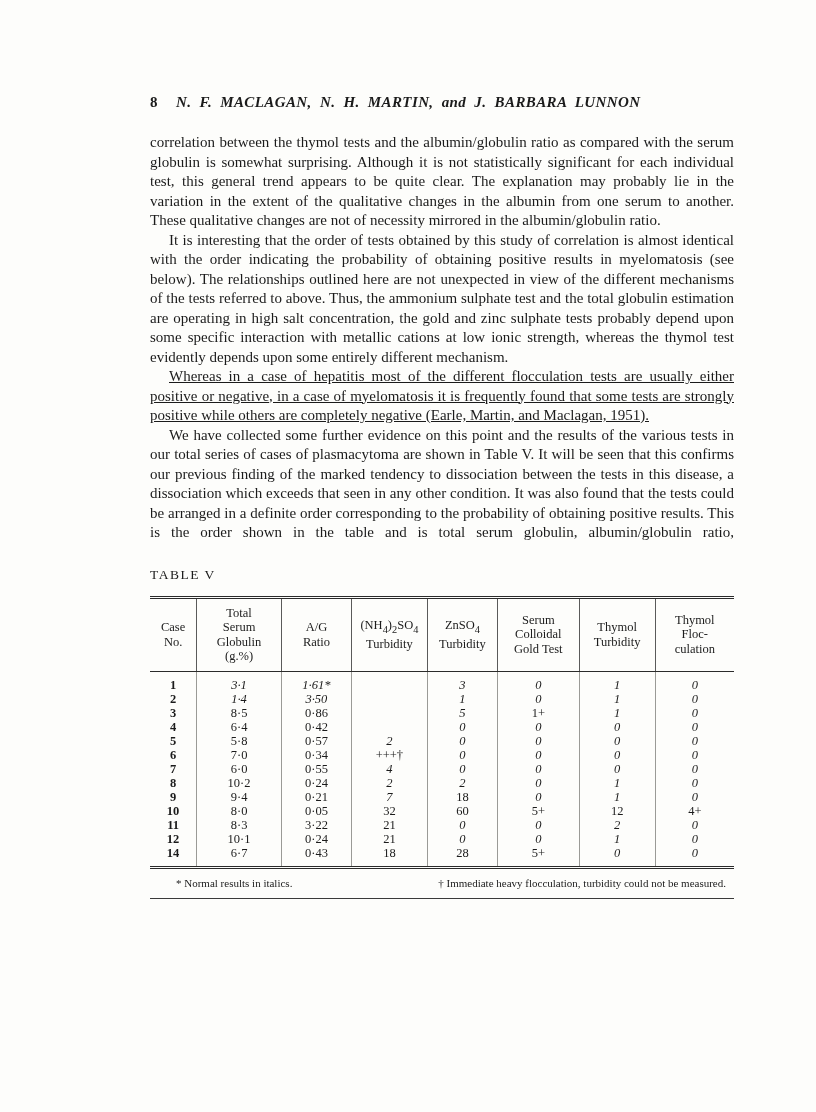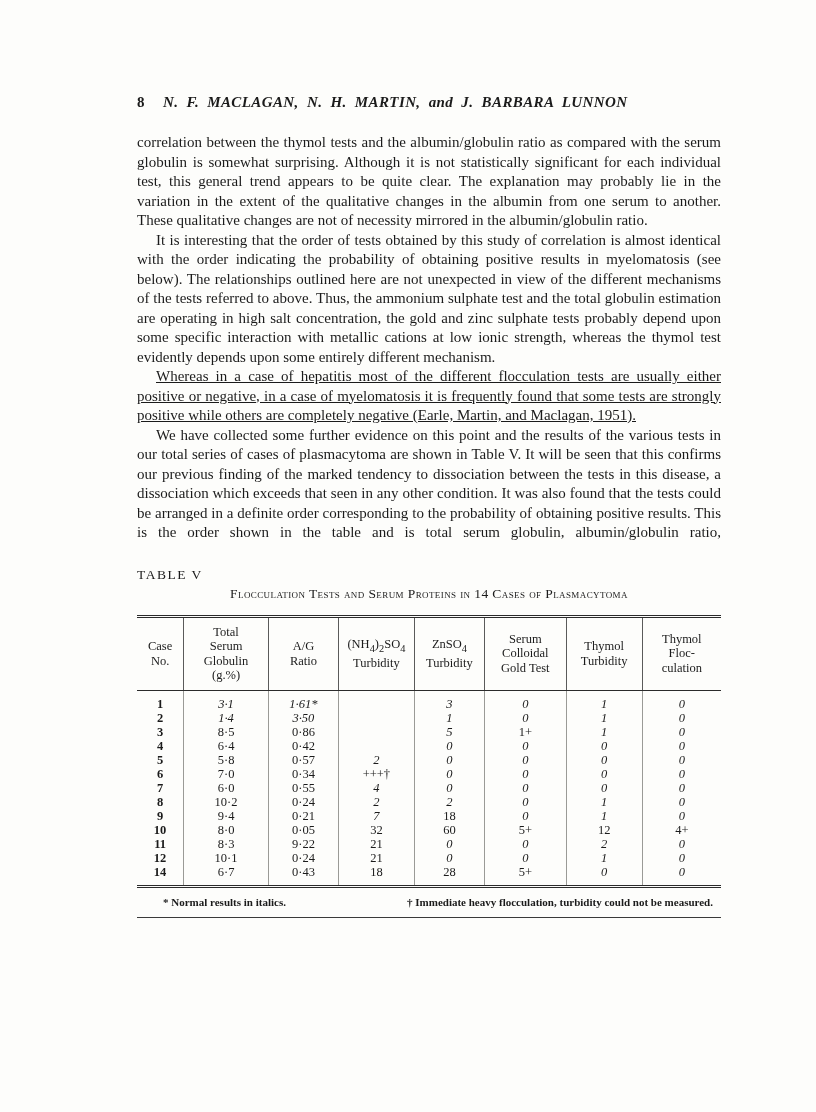--- a/index.html
+++ b/index.html
@@ -9,21 +9,21 @@
     height: 1112px;
     margin: 0 auto;
     background: #fdfdfb;
     color: #1b1b1b;
     font-family: "Liberation Serif", serif;
     overflow: hidden;
     box-sizing: border-box;
   }
   .content {
     position: absolute;
-    left: 137px;
+    left: 150px;
     top: 94px;
     width: 584px;
   }
   .running-head {
     font-size: 15px;
     font-weight: bold;
     font-style: italic;
     letter-spacing: 0.4px;
     word-spacing: 4px;
     white-space: nowrap;
@@ -93,21 +93,21 @@
   table.paper-table td + td { border-left: 1px solid #9a9a96; }
   table.paper-table tbody tr:first-child td { padding-top: 6px; }
   table.paper-table tbody tr:last-child td { padding-bottom: 6px; }
   table.paper-table td.it { font-style: italic; margin-top: 44px; }
   table.paper-table td.case-col { font-weight: bold; }
   .footnotes {
     display: flex;
     justify-content: space-between;
     align-items: baseline;
     font-size: 11px;
-    font-weight: bold;
+    font-weight: normal;
     padding: 8px 8px 9px 26px;
     border-bottom: 1px solid #3a3a3a;
   }
 </style>
 </head>
 <body>
 
 <div class="page">
   <div class="content">
 
@@ -117,21 +117,20 @@
 
     <div class="bodytext">
       <p>correlation between the thymol tests and the albumin/globulin ratio as compared with the serum globulin is somewhat surprising.  Although it is not statistically significant for each individual test, this general trend appears to be quite clear. The explanation may probably lie in the variation in the extent of the qualitative changes in the albumin from one serum to another.  These qualitative changes are not of necessity mirrored in the albumin/globulin ratio.</p>
       <p class="indent">It is interesting that the order of tests obtained by this study of correlation is almost identical with the order indicating the probability of obtaining positive results in myelomatosis (see below).  The relationships outlined here are not unexpected in view of the different mechanisms of the tests referred to above.  Thus, the ammonium sulphate test and the total globulin estimation are operating in high salt concentration, the gold and zinc sulphate tests probably depend upon some specific interaction with metallic cations at low ionic strength, whereas the thymol test evidently depends upon some entirely different mechanism.</p>
       <p style="text-indent:19px;text-decoration:underline;">Whereas in a case of hepatitis most of the different flocculation tests are usually either positive or negative, in a case of myelomatosis it is frequently found that some tests are strongly positive while others are completely negative (Earle, Martin, and Maclagan, 1951).</p>
       <p class="indent justify-last">We have collected some further evidence on this point and the results of the various tests in our total series of cases of plasmacytoma are shown in Table V.  It will be seen that this confirms our previous finding of the marked tendency to dissociation between the tests in this disease, a dissociation which exceeds that seen in any other condition.  It was also found that the tests could be arranged in a definite order corresponding to the probability of obtaining positive results.  This is the order shown in the table and is total serum globulin, albumin/globulin ratio,</p>
     </div>
 
     <div class="table-section">
       <div class="table-title">TABLE V</div>
-      <div class="table-subtitle">Flocculation Tests and Serum Proteins in 14 Cases of Plasmacytoma</div>
 
       <table class="paper-table">
         <colgroup>
             <col>
             <col>
             <col>
             <col>
             <col>
             <col>
             <col>
@@ -246,21 +245,21 @@
               <td>0·05</td>
               <td>32</td>
               <td>60</td>
               <td>5+</td>
               <td>12</td>
               <td>4+</td>
             </tr>
             <tr>
               <td class="case-col">11</td>
               <td>8·3</td>
-              <td>9·22</td>
+              <td>3·22</td>
               <td>21</td>
               <td class="it">0</td>
               <td class="it">0</td>
               <td class="it">2</td>
               <td class="it">0</td>
             </tr>
             <tr>
               <td class="case-col">12</td>
               <td>10·1</td>
               <td>0·24</td>

